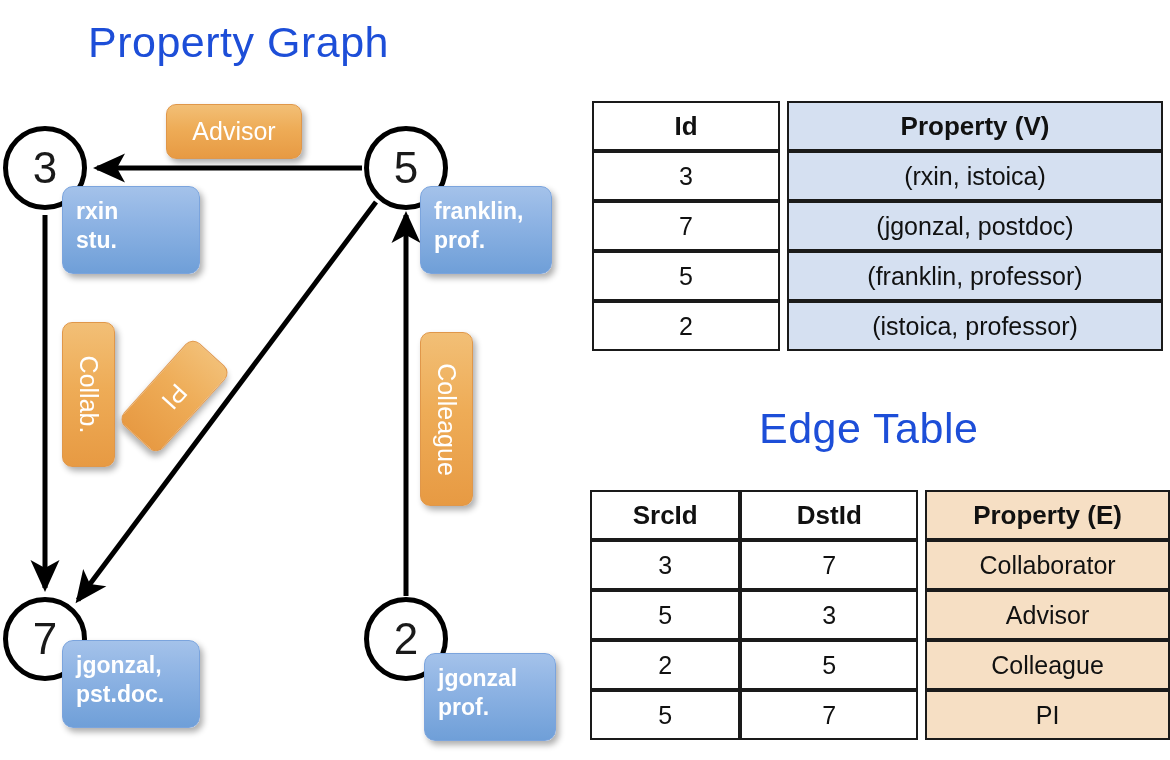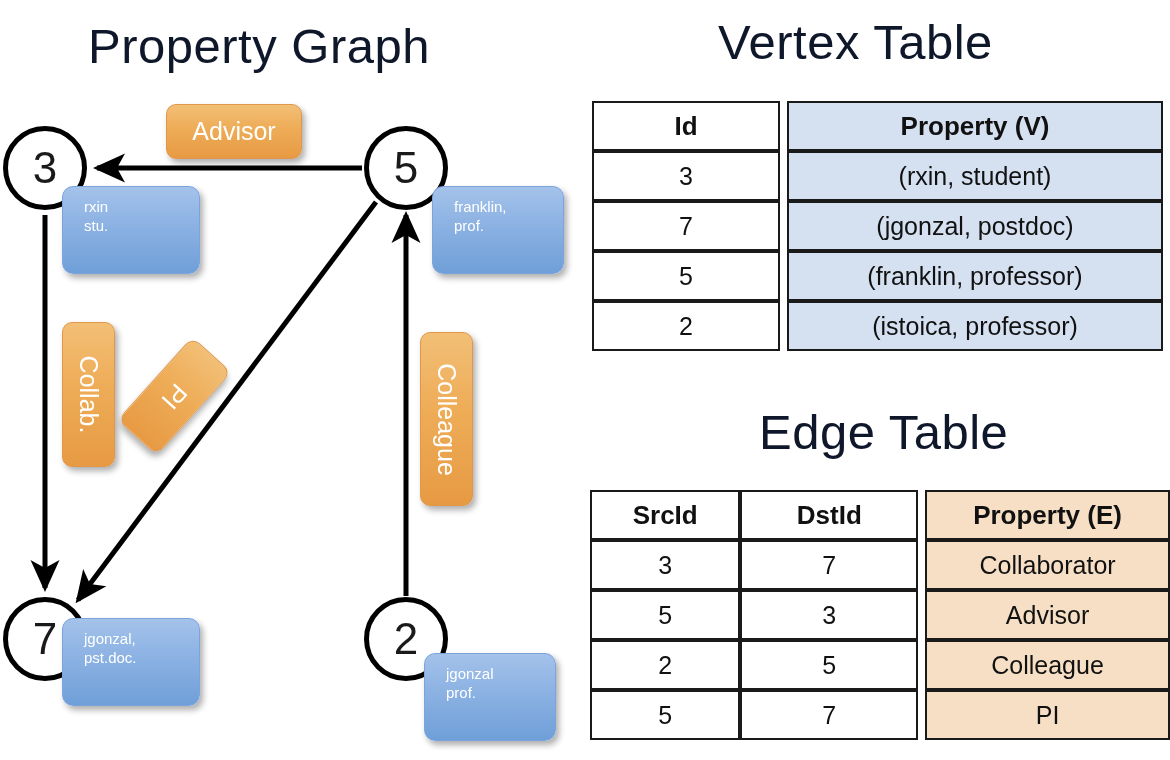--- a/index.html
+++ b/index.html
@@ -10,24 +10,24 @@
     font-family:"Liberation Sans", sans-serif;
     color:#000;
     overflow:hidden;
     position:relative;
   }
   .stage{position:absolute;left:0;top:0;width:1170px;height:760px;}
 
   
   .title{
     position:absolute;
-    font-size:49px;
+    font-size:43px;
     font-weight:300;
     letter-spacing:0.5px;
-    color:#0f172a;
+    color:#1d4ed8;
     white-space:nowrap;
     font-family:"Liberation Sans", sans-serif;
   }
   #pg-title{left:88px;top:18px;}
   #vt-title{left:718px;top:14px;}
   #et-title{left:759px;top:404px;}
 
   
   #graph-panel{position:absolute;left:0;top:0;width:585px;height:760px;}
   #graph-svg{position:absolute;left:0;top:0;width:585px;height:760px;}
@@ -45,24 +45,24 @@
     color:#1a1a1a;
     z-index:5;
   }
 
   .prop-box{
     position:absolute;
     border-radius:11px;
     background:linear-gradient(to bottom,#a4c2ea 0%,#8fb4e4 38%,#6f9fd8 100%);
     box-shadow:3px 4px 6px rgba(0,0,0,0.32);
     color:#ffffff;
-    font-size:15px;
-    font-weight:400;
+    font-size:23px;
+    font-weight:700;
     line-height:1.28;
-    padding:10px 21px;
+    padding:10px 13px;
     box-sizing:border-box;
     z-index:7;
     border:1px solid #7ba4dd;
   }
 
   .edge-label{
     position:absolute;
     border-radius:10px;
     background:linear-gradient(to bottom,#f2bf76 0%,#eeac57 45%,#e79a43 100%);
     box-shadow:3px 4px 6px rgba(0,0,0,0.32);
@@ -122,21 +122,20 @@
   #edge-table .c-src{width:148px;}
   #edge-table .c-dst{width:176px;}
   #edge-table .c-eprop{width:243px;}
 </style>
 </head>
 <body>
 
 <div class="stage">
 
   <div class="title" id="pg-title">Property Graph</div>
-  <div class="title" id="vt-title">Vertex Table</div>
   <div class="title" id="et-title">Edge Table</div>
 
   <div id="graph-panel">
 
     <svg id="graph-svg" viewBox="0 0 585 760">
       <defs>
         <marker id="arrowhead" markerWidth="7" markerHeight="7" refX="5.6" refY="3.1" orient="auto" markerUnits="strokeWidth">
           <path d="M0,0.2 L6.4,3.1 L0,6.0 L1.6,3.1 Z" fill="#000"></path>
         </marker>
       </defs>
@@ -153,26 +152,26 @@
     <div class="node-circle" style="left:3px;top:126px;">3</div>
     <div class="node-circle" style="left:364px;top:126px;">5</div>
     <div class="node-circle" style="left:3px;top:597px;">7</div>
     <div class="node-circle" style="left:364px;top:597px;">2</div>
 
     <div class="prop-box" style="left:62px;top:186px;width:138px;height:88px;">
       <div>rxin</div>
       <div>stu.</div>
     </div>
 
-    <div class="prop-box" style="left:432px;top:186px;width:132px;height:88px;">
+    <div class="prop-box" style="left:420px;top:186px;width:132px;height:88px;">
       <div>franklin,</div>
       <div>prof.</div>
     </div>
 
-    <div class="prop-box" style="left:62px;top:618px;width:138px;height:88px;">
+    <div class="prop-box" style="left:62px;top:640px;width:138px;height:88px;">
       <div>jgonzal,</div>
       <div>pst.doc.</div>
     </div>
 
     <div class="prop-box" style="left:424px;top:653px;width:132px;height:88px;">
       <div>jgonzal</div>
       <div>prof.</div>
     </div>
 
     <div class="edge-label" style="left:166px;top:104px;width:136px;height:55px;">
@@ -195,21 +194,21 @@
   <table class="tbl" id="vertex-table">
     <tbody>
         <tr>
       <th class="c-id">Id</th>
       <td class="sep"></td>
       <th class="c-prop v-prop">Property (V)</th>
     </tr>
     <tr>
       <td class="c-id">3</td>
       <td class="sep"></td>
-      <td class="c-prop v-prop">(rxin, student)</td>
+      <td class="c-prop v-prop">(rxin, istoica)</td>
     </tr>
     <tr>
       <td class="c-id">7</td>
       <td class="sep"></td>
       <td class="c-prop v-prop">(jgonzal, postdoc)</td>
     </tr>
     <tr>
       <td class="c-id">5</td>
       <td class="sep"></td>
       <td class="c-prop v-prop">(franklin, professor)</td>

